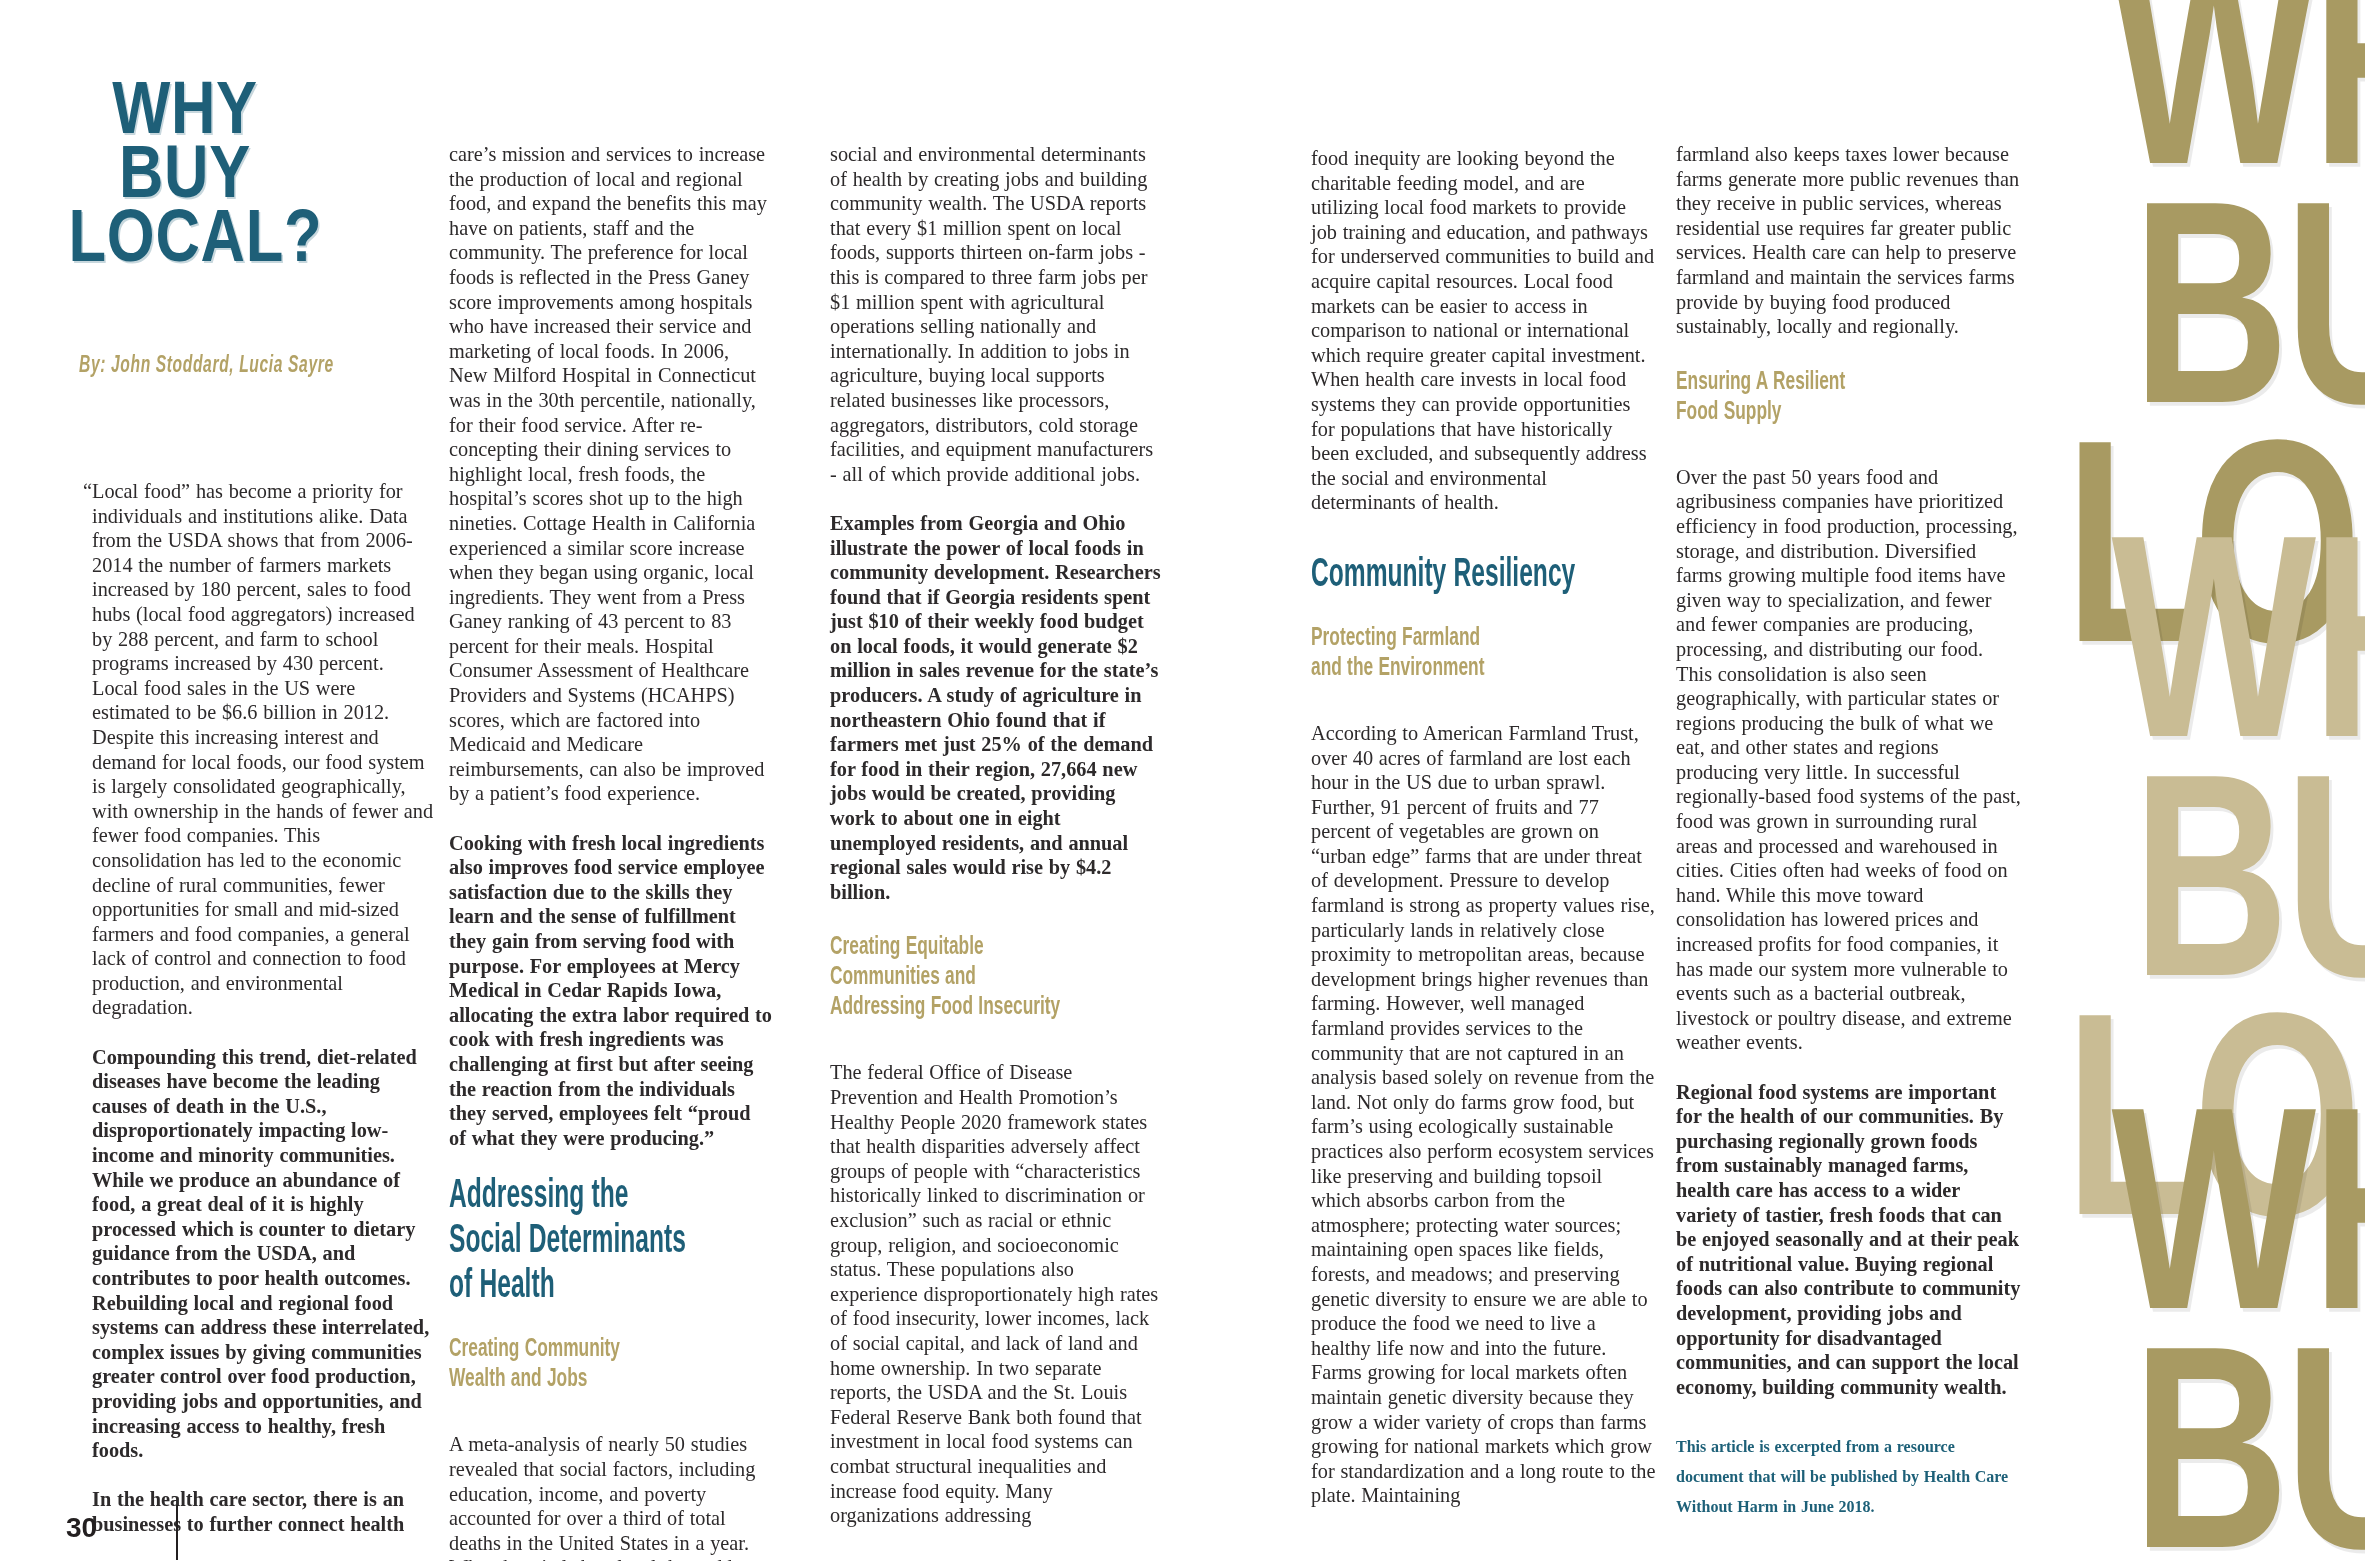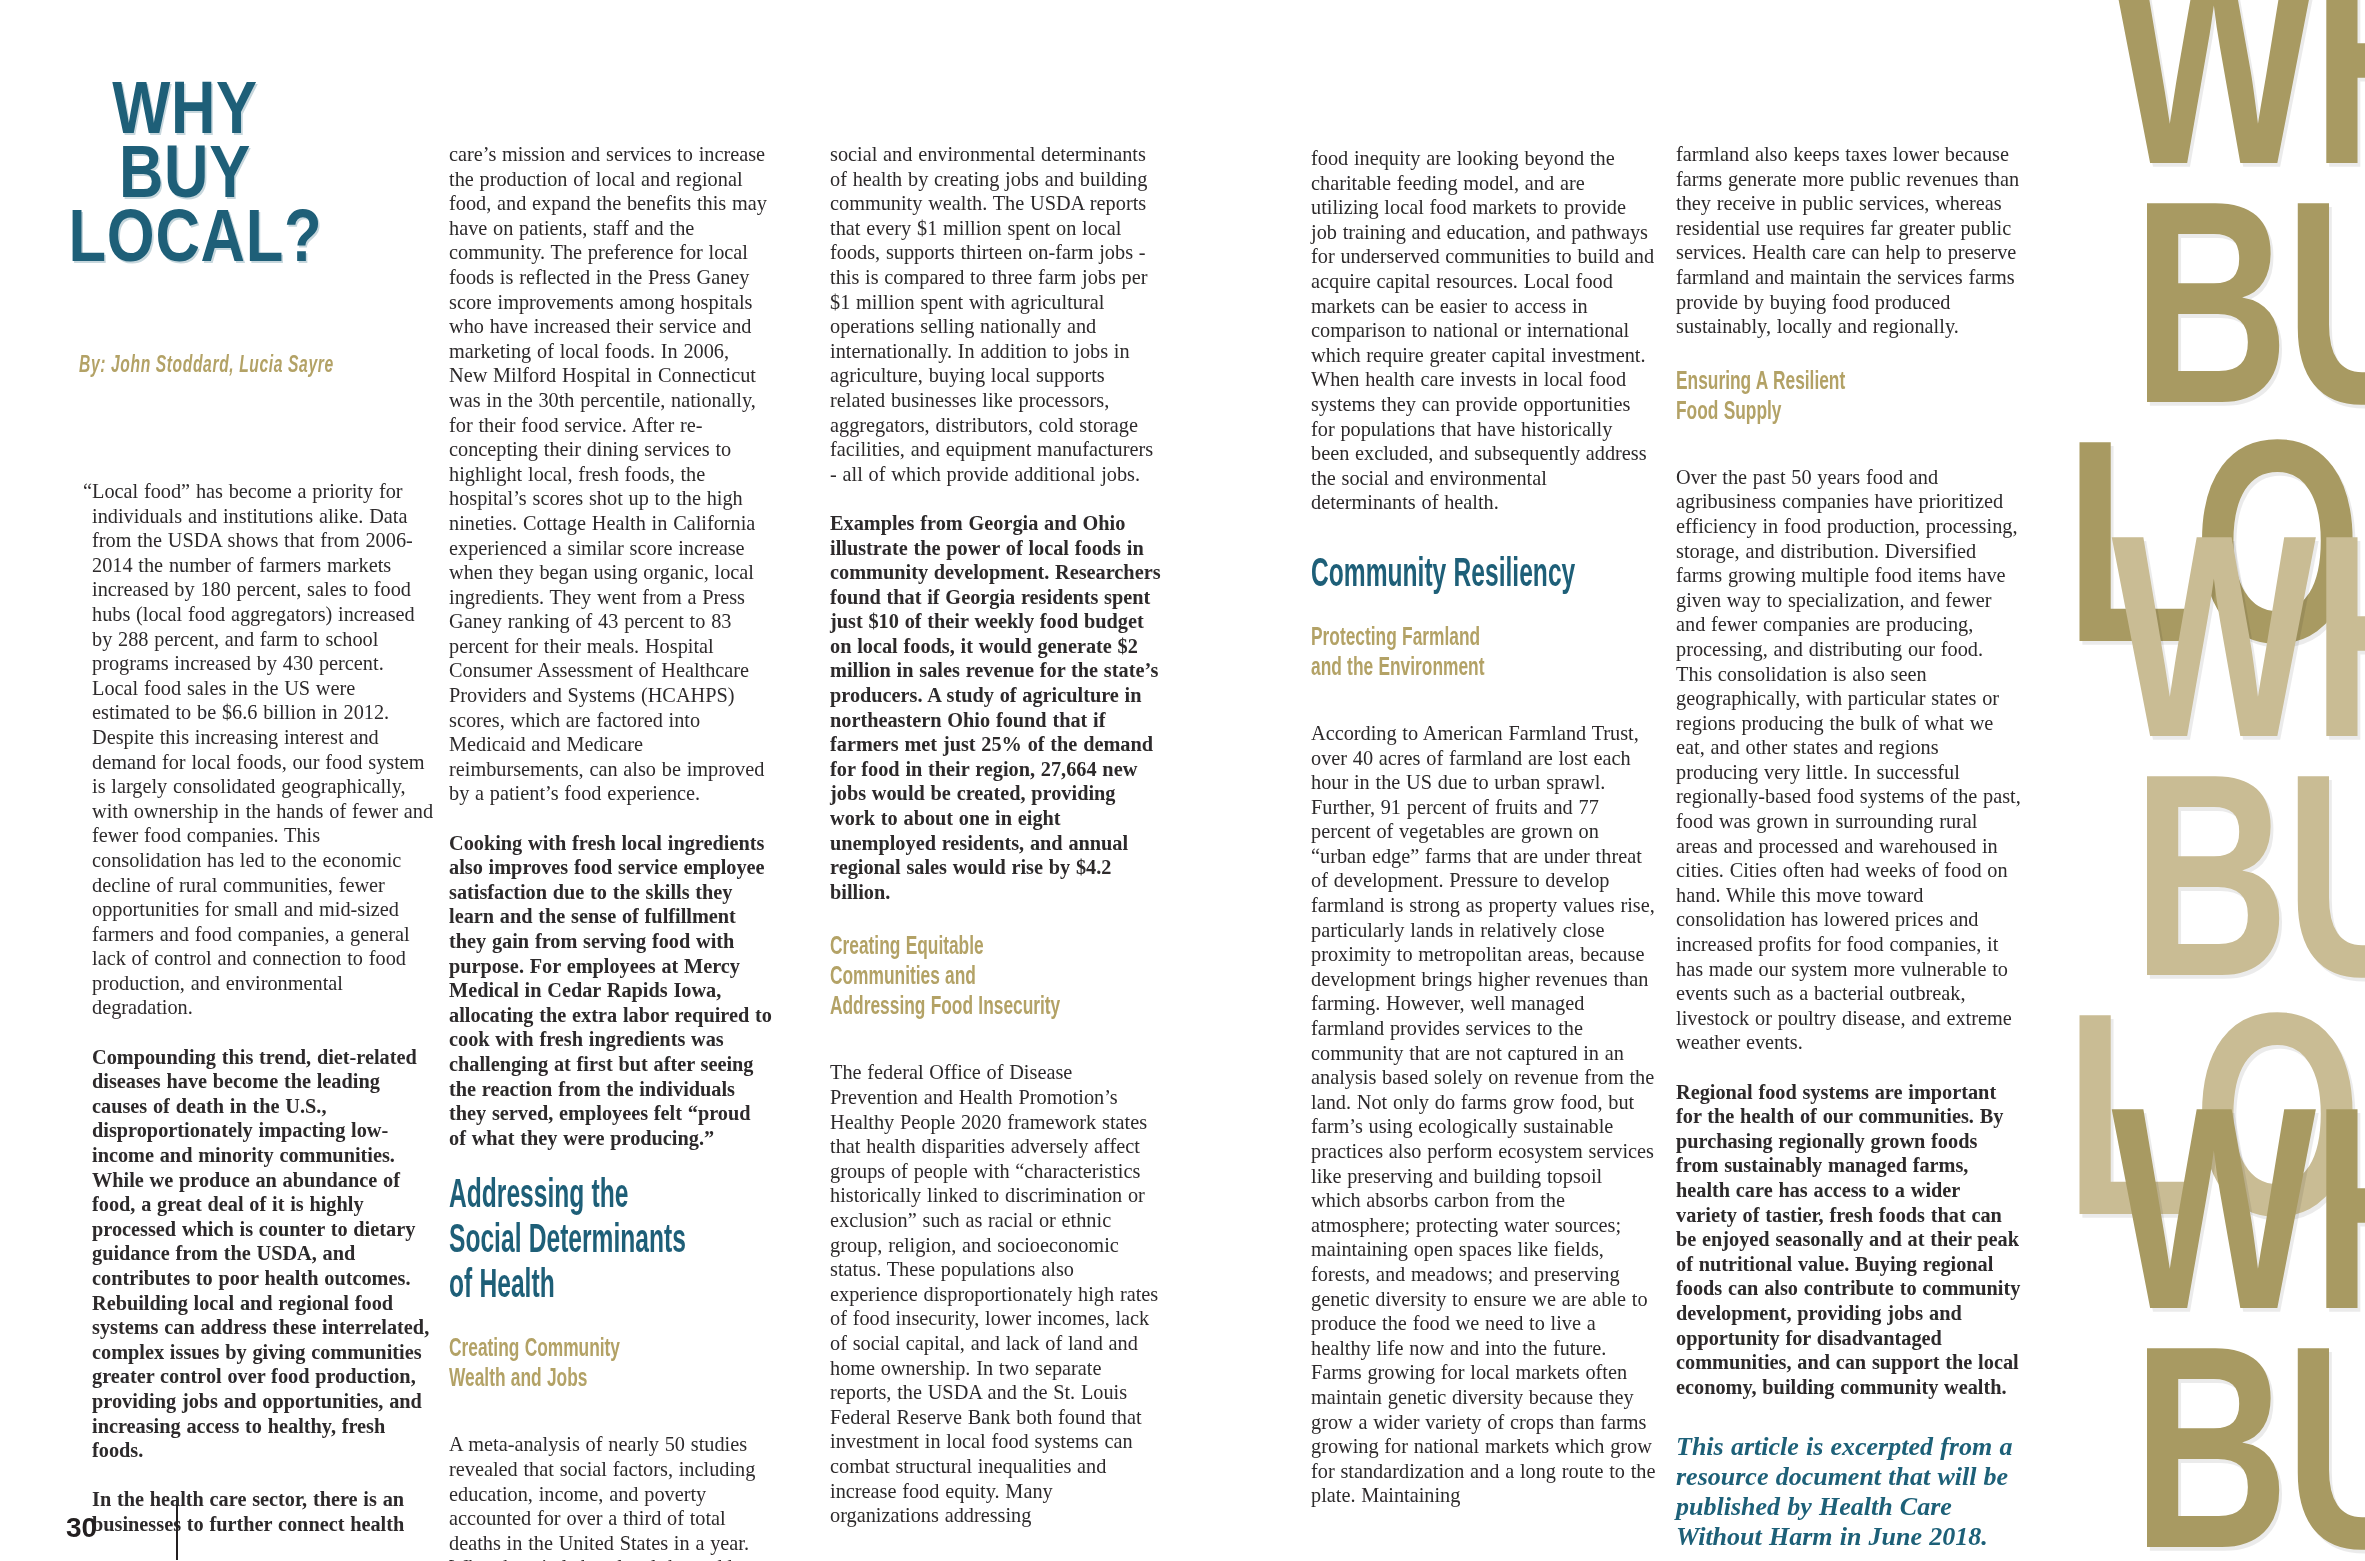--- a/index.html
+++ b/index.html
@@ -65,22 +65,22 @@
     white-space:nowrap;
     transform:scaleX(.68);transform-origin:left top;
   }
   .mt-h2{margin-top:21px;}
   .mt-h2-big{margin-top:35px;}
   .mt-h3{margin-top:26px;}
   .mt-after-h{margin-top:40px;}
   .note{
     margin-top:33px;
     color:#1d6078;
-    font-style:italic;font-weight:bold;
-    font-size:26px;line-height:30px;
+    font-weight:bold;
+    font-size:16px;line-height:30px;
   }
   
   .footer-number{
     position:absolute;left:66px;top:1512px;
     font-family:"Liberation Sans",sans-serif;
     font-weight:bold;font-size:28px;color:#231f20;
   }
   .footer-divider{
     position:absolute;left:176px;top:1505px;
     width:2.4px;height:55px;background:#231f20;

